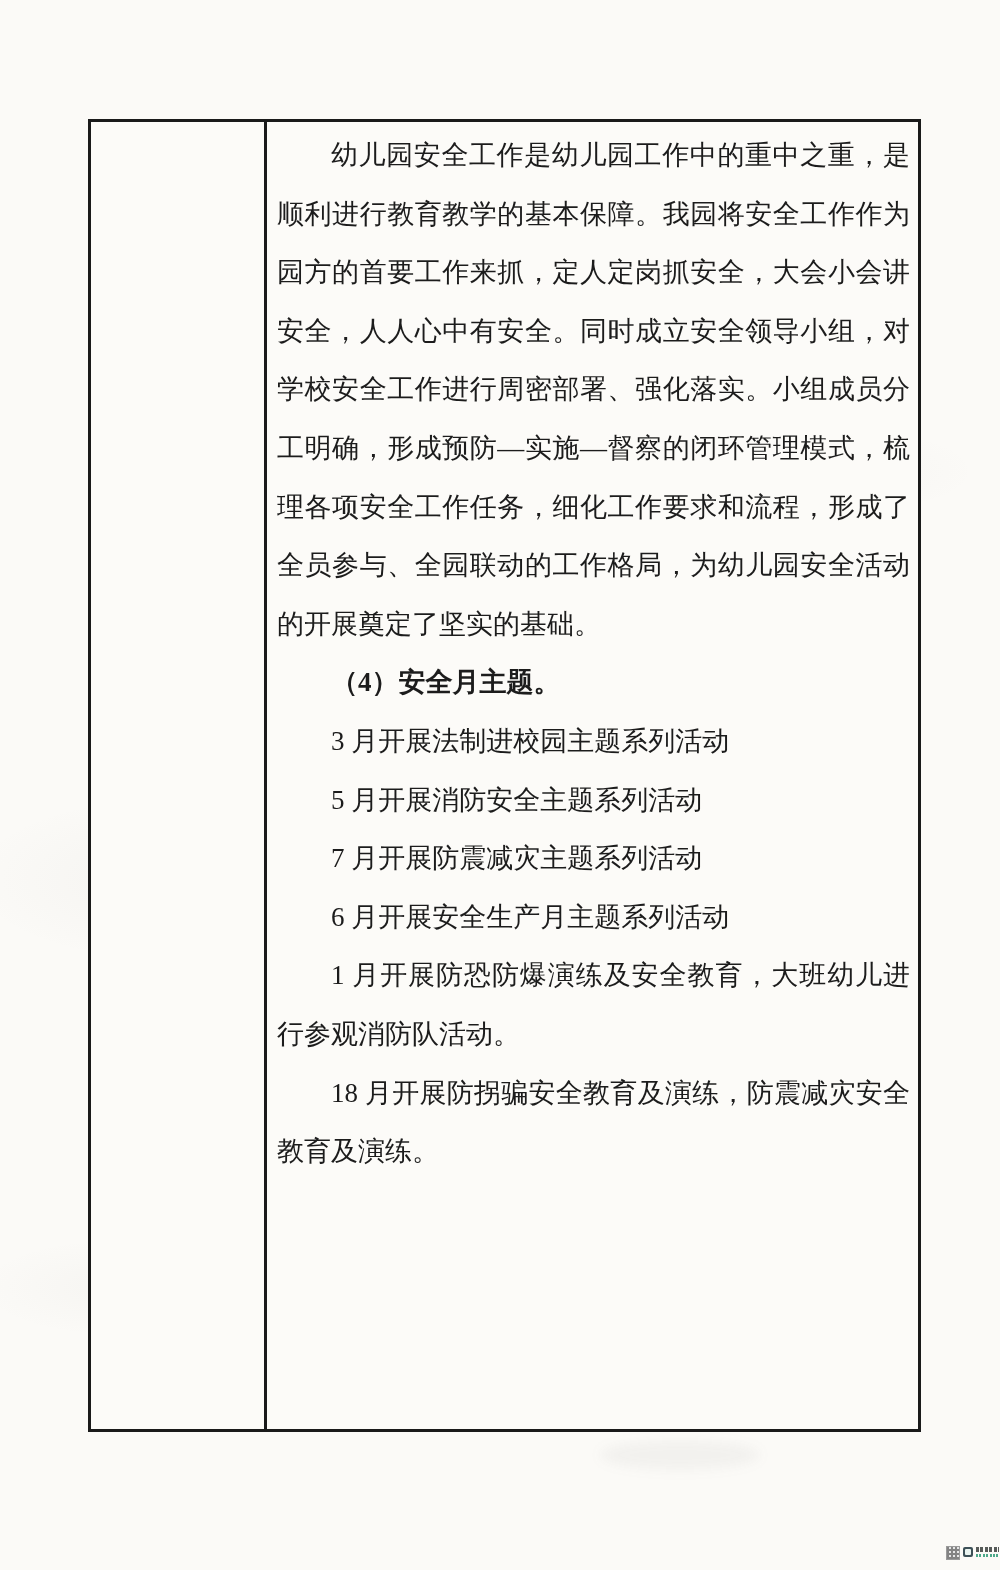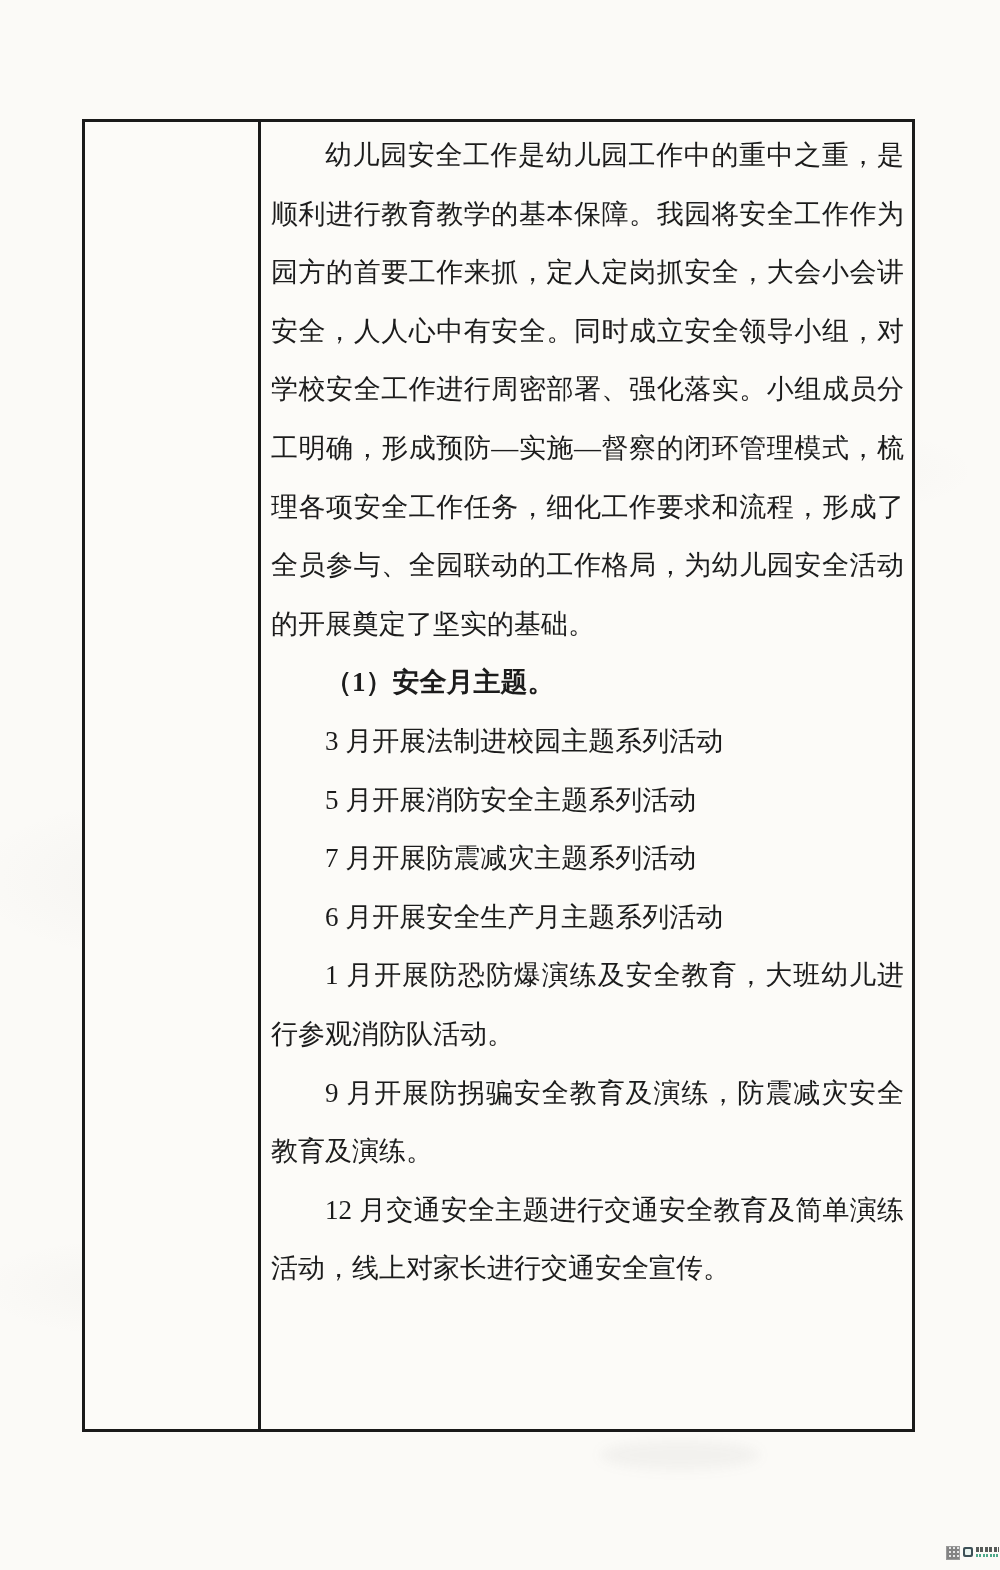--- a/index.html
+++ b/index.html
@@ -11,21 +11,21 @@
   
   .paper-noise{
     position:absolute;inset:0;pointer-events:none;
     background:
       radial-gradient(ellipse 300px 120px at 18% 56%, rgba(120,115,110,.05), transparent 70%),
       radial-gradient(ellipse 260px 90px at 72% 68%, rgba(120,115,110,.04), transparent 70%),
       radial-gradient(ellipse 200px 70px at 12% 82%, rgba(120,115,110,.04), transparent 70%),
       radial-gradient(ellipse 180px 60px at 85% 30%, rgba(120,115,110,.03), transparent 70%);
   }
   .doc-table{
-    position:absolute;left:82px;top:119px;width:833px;height:1313px;
+    position:absolute;left:88px;top:119px;width:833px;height:1313px;
     box-sizing:border-box;border:3px solid #1a1a1a;
     display:flex;background:#fcfbf8;
   }
   .cell-left{
     width:176px;flex:none;box-sizing:border-box;
     border-right:3px solid #1a1a1a;
   }
   .cell-right{
     flex:1;box-sizing:border-box;
     padding:4px 8px 0 10px;
@@ -74,28 +74,27 @@
 
 <div class="scan-artifact" style="left:120px;top:840px;width:120px;height:40px;"></div>
 <div class="scan-artifact" style="left:620px;top:1030px;width:180px;height:45px;"></div>
 <div class="scan-artifact" style="left:110px;top:1120px;width:140px;height:50px;"></div>
 <div class="scan-artifact" style="left:600px;top:1440px;width:160px;height:30px;"></div>
 
 <div class="doc-table">
   <div class="cell-left"></div>
   <div class="cell-right">
     <p class="j">幼儿园安全工作是幼儿园工作中的重中之重，是顺利进行教育教学的基本保障。我园将安全工作作为园方的首要工作来抓，定人定岗抓安全，大会小会讲安全，人人心中有安全。同时成立安全领导小组，对学校安全工作进行周密部署、强化落实。小组成员分工明确，形成预防—实施—督察的闭环管理模式，梳理各项安全工作任务，细化工作要求和流程，形成了全员参与、全园联动的工作格局，为幼儿园安全活动的开展奠定了坚实的基础。</p>
-    <p class="hd">（1）安全月主题。</p>
+    <p class="hd">（4）安全月主题。</p>
     <p>3 月开展法制进校园主题系列活动</p>
     <p>5 月开展消防安全主题系列活动</p>
     <p>7 月开展防震减灾主题系列活动</p>
     <p>6 月开展安全生产月主题系列活动</p>
     <p class="j">1 月开展防恐防爆演练及安全教育，大班幼儿进行参观消防队活动。</p>
-    <p class="j">9 月开展防拐骗安全教育及演练，防震减灾安全教育及演练。</p>
-    <p class="j">12 月交通安全主题进行交通安全教育及简单演练活动，线上对家长进行交通安全宣传。</p>
+    <p class="j">18 月开展防拐骗安全教育及演练，防震减灾安全教育及演练。</p>
   </div>
 </div>
 
 <div class="wm">
   <div class="wm-qr"></div>
   <div class="wm-logo">
       <span></span>
     </div>
   <div class="wm-texts">
     <div class="wm-t1"></div>

